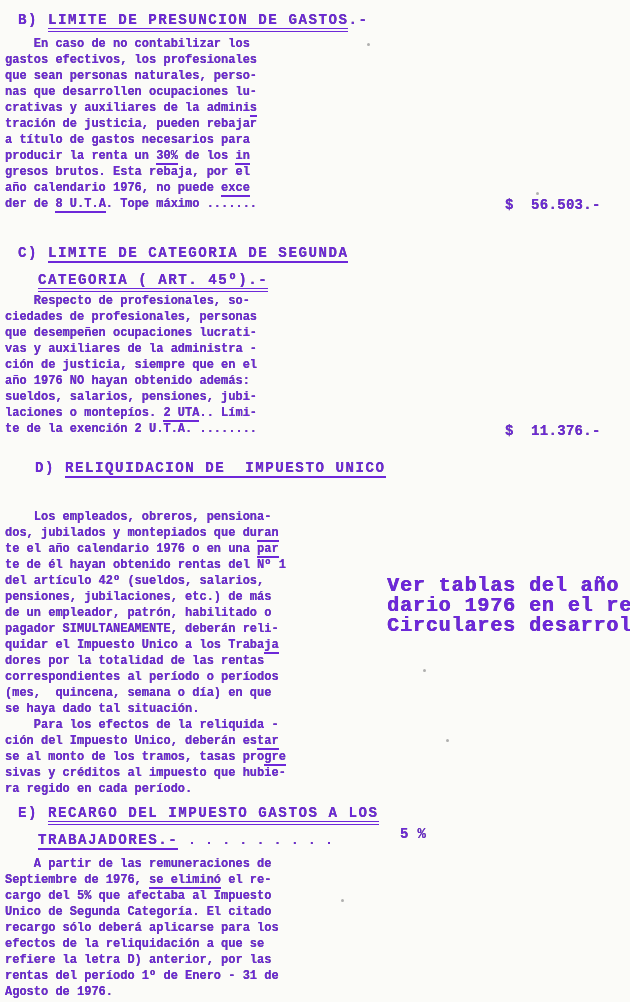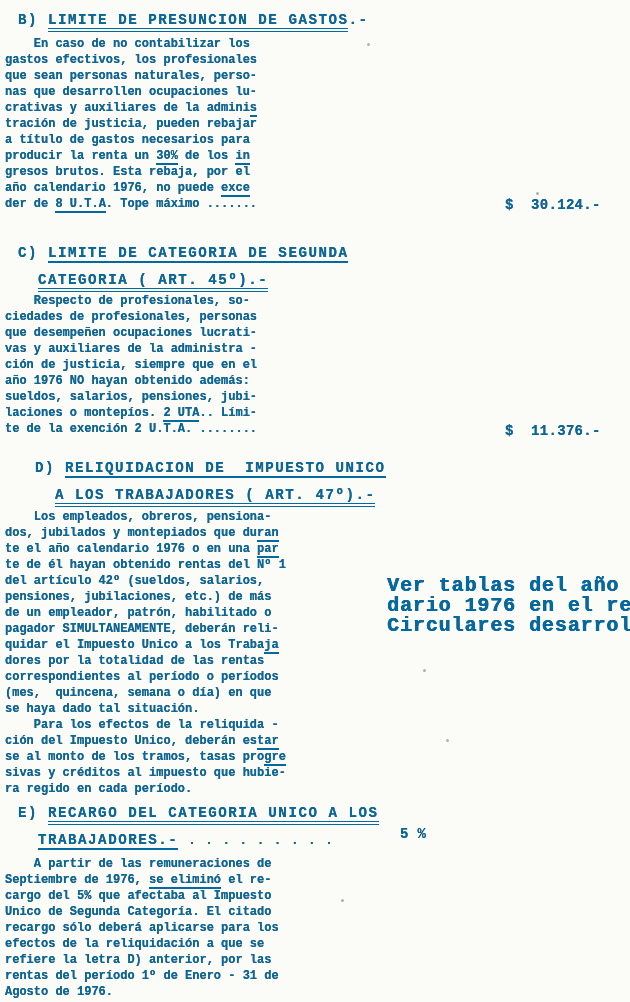--- a/index.html
+++ b/index.html
@@ -2,21 +2,21 @@
 <html><head>
 <meta charset="utf-8">
 <title>Document</title>
 <style>
   * { box-sizing: border-box; }
   html,body { margin:0; padding:0; background:#fbfbf8; }
   .page {
     position:relative; width:630px; height:1002px;
     background:#fbfbf8; overflow:hidden;
     font-family:"Liberation Mono","DejaVu Sans Mono",monospace;
-    color:#0369a1;
+    color:#6d28d9;
     text-shadow:0 0 .6px rgba(28,28,28,.75);
   }
   .blk { position:absolute; white-space:pre; }
   .body-text { font-size:12px; line-height:16px; font-weight:700; }
   .head { font-size:14.2px; line-height:27px; letter-spacing:1.5px; font-weight:700; }
   .note { font-size:20px; line-height:20px; letter-spacing:.9px; font-weight:700;
           text-shadow:.5px 0 currentColor, 0 0 .6px rgba(28,28,28,.75); }
   .amount { font-size:14px; line-height:16px; font-weight:700; letter-spacing:.3px; }
   .rate { font-size:14px; line-height:16px; font-weight:700; letter-spacing:.3px; }
   .u1 { border-bottom:2px solid currentColor; }
@@ -27,35 +27,35 @@
 </style>
 </head>
 <body>
 
 <div class="page">
 
   <div class="blk head" style="left:18px; top:7px;"><div class="line"><span>B) </span><span class="u2">LIMITE DE PRESUNCION DE GASTOS</span><span>.-</span></div></div>
 
   <div class="blk body-text" style="left:5px; top:36px;"><div class="line"><span>    En caso de no contabilizar los</span></div><div class="line"><span>gastos efectivos, los profesionales</span></div><div class="line"><span>que sean personas naturales, perso-</span></div><div class="line"><span>nas que desarrollen ocupaciones lu-</span></div><div class="line"><span>crativas y auxiliares de la admini</span><span class="u1">s</span></div><div class="line"><span>tración de justicia, pueden rebajar</span></div><div class="line"><span>a título de gastos necesarios para</span></div><div class="line"><span>producir la renta un </span><span class="u1">30%</span><span> de los </span><span class="u1">in</span></div><div class="line"><span>gresos brutos. Esta rebaja, por el</span></div><div class="line"><span>año calendario 1976, no puede </span><span class="u1">exce</span></div><div class="line"><span>der de </span><span class="u1">8 U.T.A</span><span>. Tope máximo .......</span></div></div>
 
-  <div class="blk amount" style="left:505px; top:197px;">$  30.124.-</div>
+  <div class="blk amount" style="left:505px; top:197px;">$  56.503.-</div>
 
   <div class="blk head" style="left:18px; top:240px;"><div class="line"><span>C) </span><span class="u1">LIMITE DE CATEGORIA DE SEGUNDA</span></div><div class="line"><span>  </span><span class="u2">CATEGORIA ( ART. 45º).-</span></div></div>
 
   <div class="blk body-text" style="left:5px; top:293px;"><div class="line"><span>    Respecto de profesionales, so-</span></div><div class="line"><span>ciedades de profesionales, personas</span></div><div class="line"><span>que desempeñen ocupaciones lucrati-</span></div><div class="line"><span>vas y auxiliares de la administra -</span></div><div class="line"><span>ción de justicia, siempre que en el</span></div><div class="line"><span>año 1976 NO hayan obtenido además:</span></div><div class="line"><span>sueldos, salarios, pensiones, jubi-</span></div><div class="line"><span>laciones o montepíos. </span><span class="u1">2 UTA</span><span>.. Lími-</span></div><div class="line"><span>te de la exención 2 U.T.A. ........</span></div></div>
 
   <div class="blk amount" style="left:505px; top:423px;">$  11.376.-</div>
 
-  <div class="blk head" style="left:18px; top:455px;margin-left:17px;"><div class="line"><span>D) </span><span class="u1">RELIQUIDACION DE  IMPUESTO UNICO</span></div><div class="line"><span>  </span><span class="u2">A LOS TRABAJADORES ( ART. 47º).-</span></div></div>
+  <div class="blk head" style="left:18px; top:455px;margin-left:17px;"><div class="line"><span>D) </span><span class="u1">RELIQUIDACION DE  IMPUESTO UNICO</span></div></div>
 
   <div class="blk body-text" style="left:5px; top:509px;"><div class="line"><span>    Los empleados, obreros, pensiona-</span></div><div class="line"><span>dos, jubilados y montepiados que du</span><span class="u1">ran</span></div><div class="line"><span>te el año calendario 1976 o en una </span><span class="u1">par</span></div><div class="line"><span>te de él hayan obtenido rentas del Nº 1</span></div><div class="line"><span>del artículo 42º (sueldos, salarios,</span></div><div class="line"><span>pensiones, jubilaciones, etc.) de más</span></div><div class="line"><span>de un empleador, patrón, habilitado o</span></div><div class="line"><span>pagador SIMULTANEAMENTE, deberán reli-</span></div><div class="line"><span>quidar el Impuesto Unico a los Traba</span><span class="u1">ja</span></div><div class="line"><span>dores por la totalidad de las rentas</span></div><div class="line"><span>correspondientes al período o períodos</span></div><div class="line"><span>(mes,  quincena, semana o día) en que</span></div><div class="line"><span>se haya dado tal situación.</span></div><div class="line"><span>    Para los efectos de la reliquida -</span></div><div class="line"><span>ción del Impuesto Unico, deberán es</span><span class="u1">tar</span></div><div class="line"><span>se al monto de los tramos, tasas pro</span><span class="u1">gre</span></div><div class="line"><span>sivas y créditos al impuesto que hubie-</span></div><div class="line"><span>ra regido en cada período.</span></div></div>
 
   <div class="blk note" style="left:387px; top:576px;"><div class="line"><span>Ver tablas del año cal</span><span class="u1">en</span></div><div class="line"><span>dario 1976 en el reverso</span></div><div class="line"><span>Circulares desarrollen.</span></div></div>
 
-  <div class="blk head" style="left:18px; top:800px;"><div class="line"><span>E) </span><span class="u2">RECARGO DEL CATEGORIA UNICO A LOS</span></div><div class="line"><span>  </span><span class="u1">TRABAJADORES.-</span><span> </span><span class="dots">. . . . . . . . .</span></div></div>
+  <div class="blk head" style="left:18px; top:800px;"><div class="line"><span>E) </span><span class="u2">RECARGO DEL IMPUESTO GASTOS A LOS</span></div><div class="line"><span>  </span><span class="u1">TRABAJADORES.-</span><span> </span><span class="dots">. . . . . . . . .</span></div></div>
 
   <div class="blk rate" style="left:400px; top:826px;">5 %</div>
 
   <div class="blk body-text" style="left:5px; top:856px;"><div class="line"><span>    A partir de las remuneraciones de</span></div><div class="line"><span>Septiembre de 1976, </span><span class="u1">se eliminó</span><span> el re-</span></div><div class="line"><span>cargo del 5% que afectaba al Impuesto</span></div><div class="line"><span>Unico de Segunda Categoría. El citado</span></div><div class="line"><span>recargo sólo deberá aplicarse para los</span></div><div class="line"><span>efectos de la reliquidación a que se</span></div><div class="line"><span>refiere la letra D) anterior, por las</span></div><div class="line"><span>rentas del período 1º de Enero - 31 de</span></div><div class="line"><span>Agosto de 1976.</span></div></div>
 
   <div class="speck" style="left:367px; top:43px;"></div>
   <div class="speck" style="left:536px; top:192px;"></div>
   <div class="speck" style="left:423px; top:669px;"></div>
   <div class="speck" style="left:446px; top:739px;"></div>
   <div class="speck" style="left:341px; top:899px;"></div>

